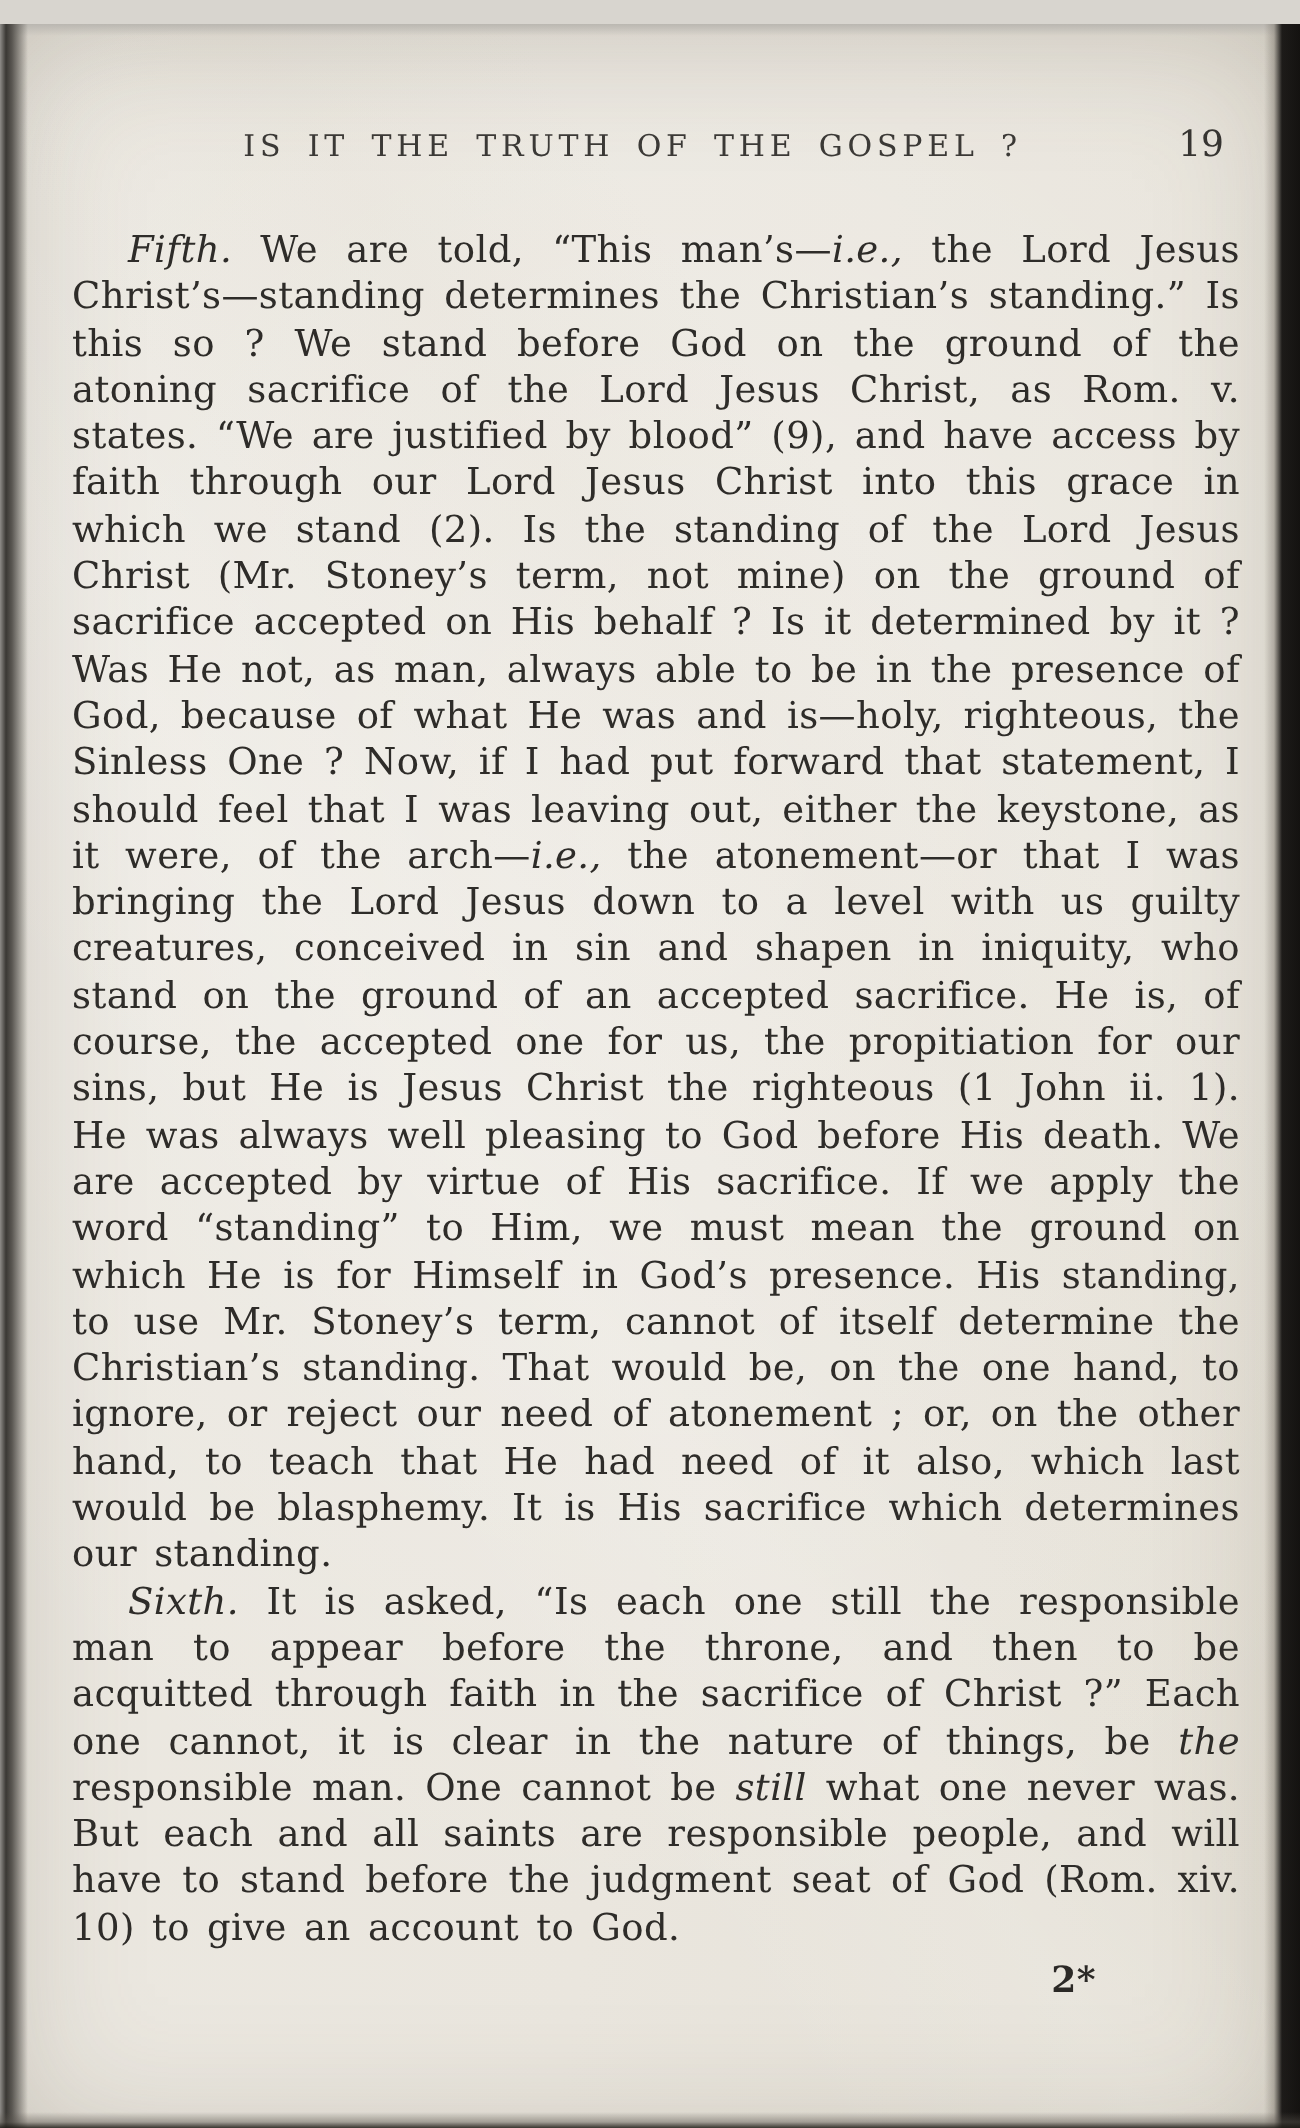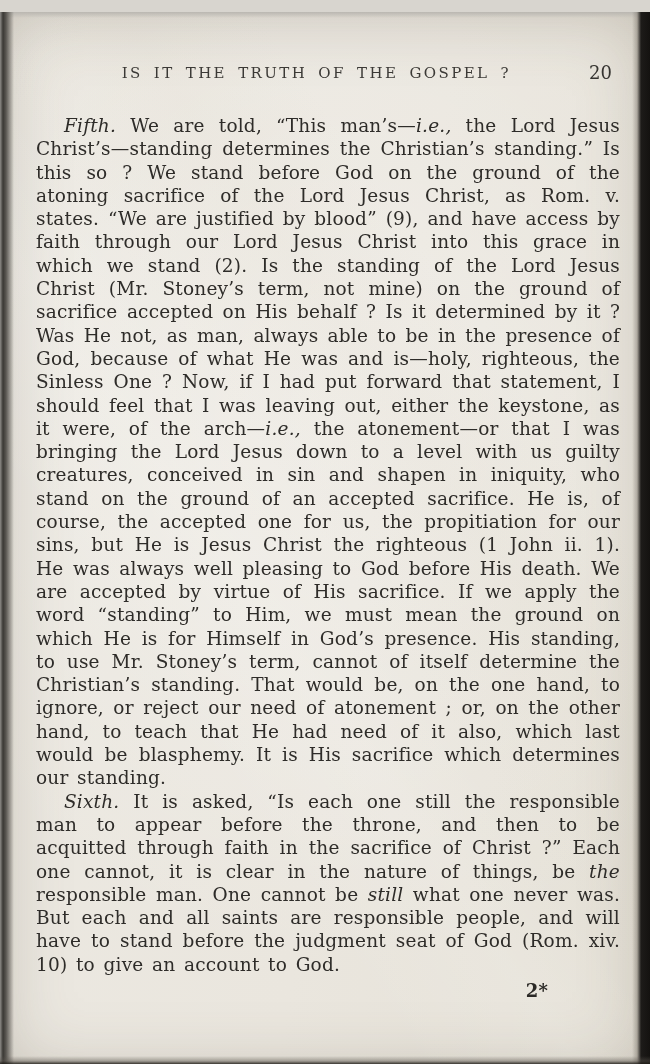--- a/index.html
+++ b/index.html
@@ -84,21 +84,21 @@
 <body>
 
 <div class="scan">
 
   <div class="artifact"></div>
 
   <div class="paper">
 
     <div class="header">
       <span class="running-title">IS IT THE TRUTH OF THE GOSPEL ?</span>
-      <span class="page-number">20</span>
+      <span class="page-number">19</span>
     </div>
 
     <div class="body-text">
       <p class="para"><i>Fifth.</i><span>  We are told, “This man’s—</span><i>i.e.,</i><span> the Lord Jesus Christ’s—standing determines the Christian’s standing.”  Is this so ?  We stand before God on the ground of the atoning sacrifice of the Lord Jesus Christ, as Rom. v. states.  “We are justified by blood” (9), and have access by faith through our Lord Jesus Christ into this grace in which we stand (2).  Is the standing of the Lord Jesus Christ (Mr. Stoney’s term, not mine) on the ground of sacrifice accepted on His behalf ?  Is it determined by it ?  Was He not, as man, always able to be in the presence of God, because of what He was and is—holy, righteous, the Sinless One ?  Now, if I had put forward that statement, I should feel that I was leaving out, either the keystone, as it were, of the arch—</span><i>i.e.,</i><span> the atonement—or that I was bringing the Lord Jesus down to a level with us guilty creatures, conceived in sin and shapen in iniquity, who stand on the ground of an accepted sacrifice.  He is, of course, the accepted one for us, the propitiation for our sins, but He is Jesus Christ the righteous (1 John ii. 1).  He was always well pleasing to God before His death.  We are accepted by virtue of His sacrifice.  If we apply the word “standing” to Him, we must mean the ground on which He is for Himself in God’s presence.  His standing, to use Mr. Stoney’s term, cannot of itself determine the Christian’s standing.  That would be, on the one hand, to ignore, or reject our need of atonement ; or, on the other hand, to teach that He had need of it also, which last would be blasphemy.  It is His sacrifice which determines our standing.</span></p>
       <p class="para"><i>Sixth.</i><span>  It is asked, “Is each one still the responsible man to appear before the throne, and then to be acquitted through faith in the sacrifice of Christ ?”  Each one cannot, it is clear in the nature of things, be </span><i>the</i><span> responsible man.  One cannot be </span><i>still</i><span> what one never was.  But each and all saints are responsible people, and will have to stand before the judgment seat of God (Rom. xiv. 10) to give an account to God.</span></p>
       <div class="sig">2*</div>
     </div>
 
   </div>
 

